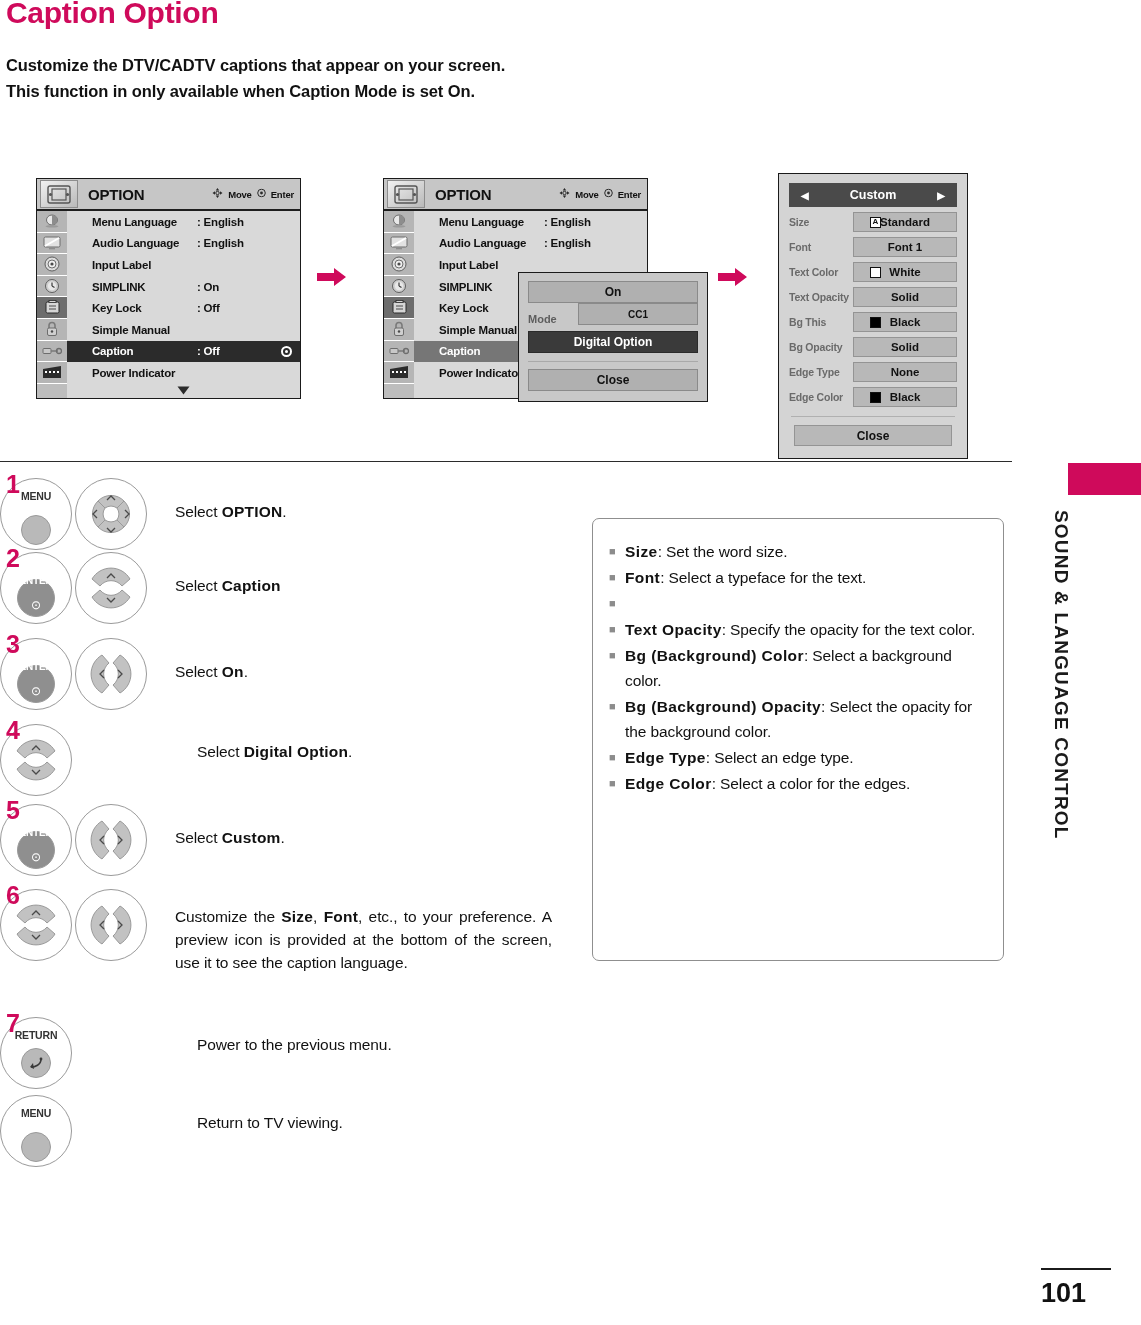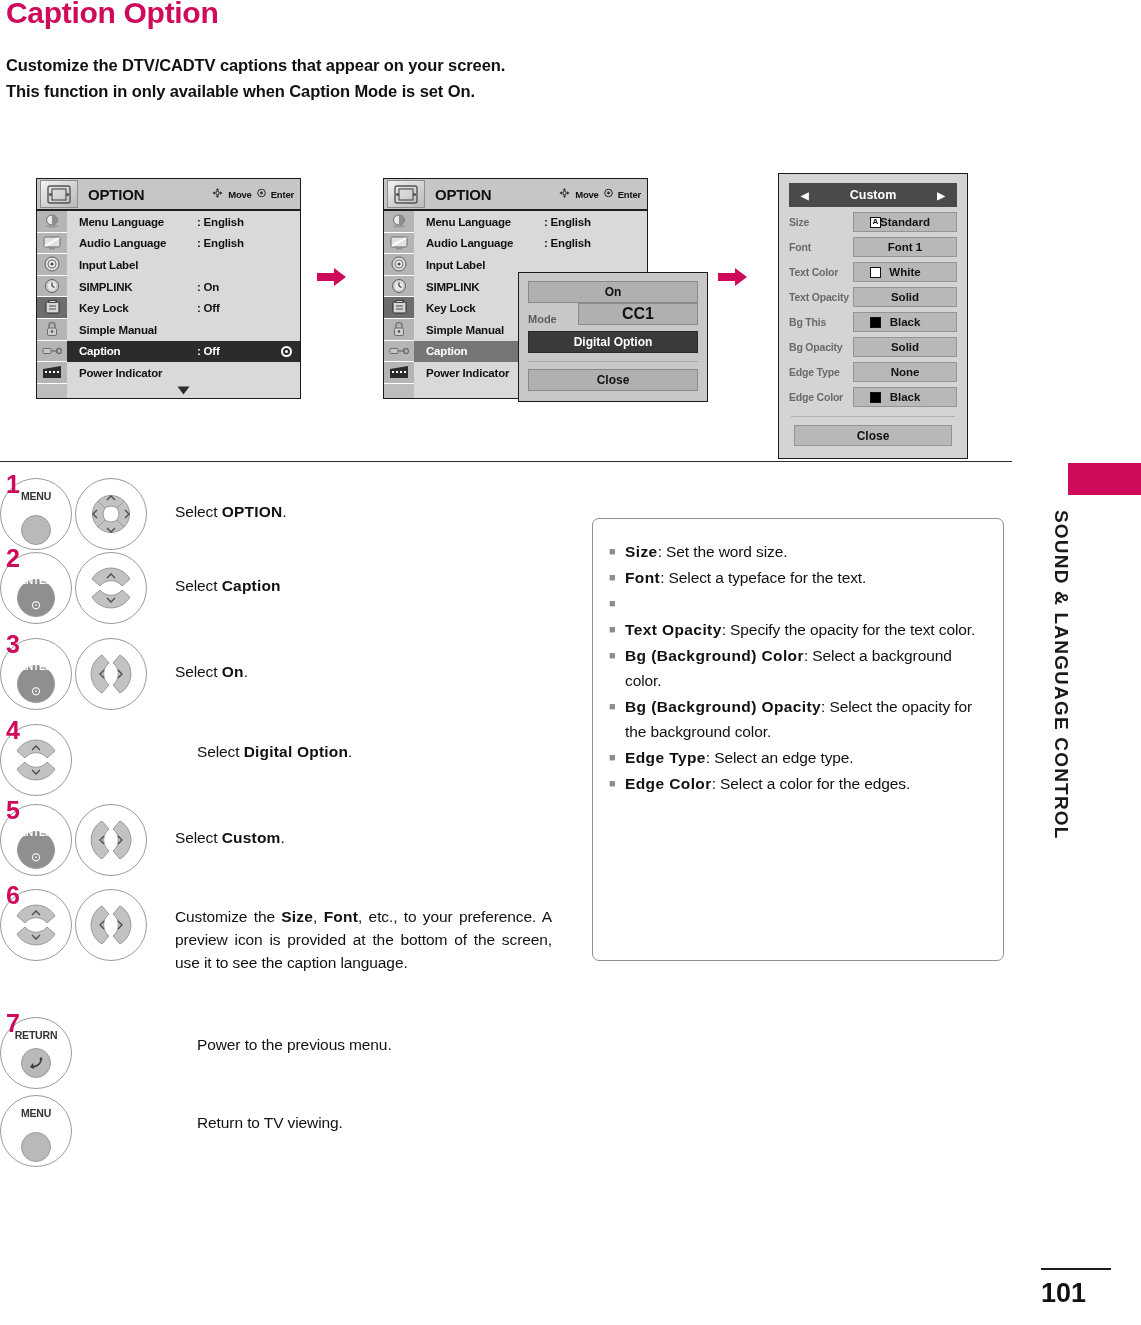--- a/index.html
+++ b/index.html
@@ -55,21 +55,21 @@
   .icon-col { width:30px; background:#bdbdbd; }
   .icon-cell {
     height:21.6px; border-bottom:1px solid #ffffff;
     display:flex; align-items:center; justify-content:center;
     background:#b5b5b5;
   }
   .icon-cell.active { background:#6d6d6d; }
   .rows-col { flex:1; background:#d9d9d9; position:relative; }
   .osd-row {
     height:21.6px; display:flex; align-items:center;
-    font-size:11.5px; font-weight:bold; padding-left:12px; letter-spacing:-0.2px;
+    font-size:11.5px; font-weight:bold; padding-left:25px; letter-spacing:-0.2px;
     position:relative;
   }
   .osd-row .val { position:absolute; left:130px; }
   .osd-row.sel-dark { background:#2b2b2b; color:#fff; }
   .osd-row.sel-gray { background:#767676; color:#fff; }
   .osd-row .enter-dot {
     position:absolute; right:8px; width:11px; height:11px; border-radius:50%;
     border:2px solid #fff;
   }
   .osd-row .enter-dot::after {
@@ -92,21 +92,21 @@
   .pop-btn {
     height:22px; background:#b0b0b0; border:1px solid #8a8a8a;
     display:flex; align-items:center; justify-content:center;
     font-size:12px; font-weight:bold; color:#111;
   }
   .pop-mode-row { display:flex; align-items:flex-end; }
   .pop-mode-label { font-size:11px; font-weight:bold; color:#5d5d5d; width:50px; }
   .pop-mode-val {
     flex:1; height:22px; background:#b0b0b0; border:1px solid #8a8a8a;
     display:flex; align-items:center; justify-content:center;
-    font-size:16px; font-weight:bold;
+    font-size:10px; font-weight:bold;
   }
   .pop-btn.dark { background:#3a3a3a; border-color:#2a2a2a; color:#fff; margin-top:6px; }
   .pop-sep { height:1px; background:#a9a9a9; margin:8px 0 7px; }
 
   
   .osd-custom {
     width:190px; background:#d4d4d4; border:1px solid #1a1a1a; padding:9px 10px 12px;
   }
   .cust-head {
     height:24px; background:#4a4a4a; color:#fff;

